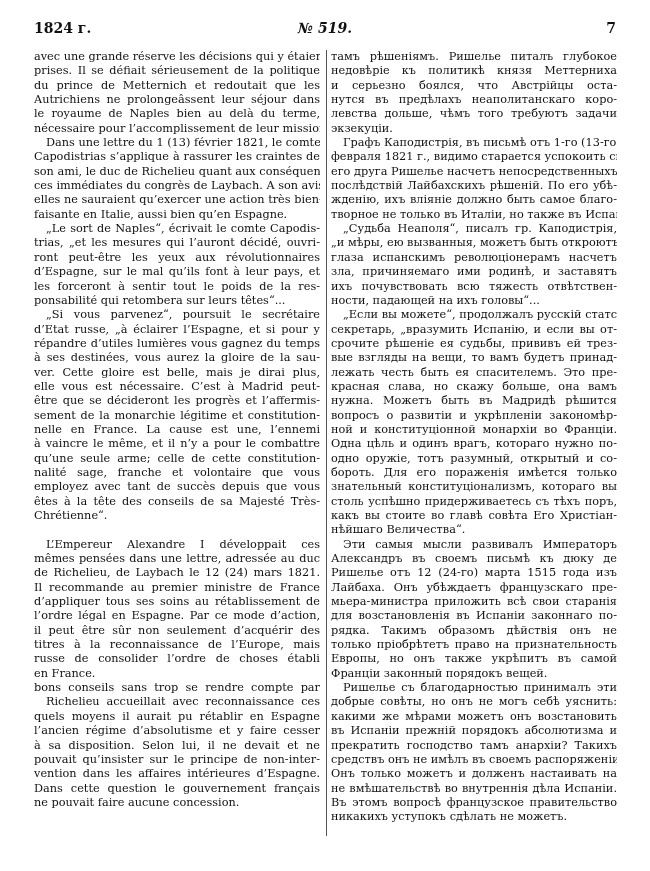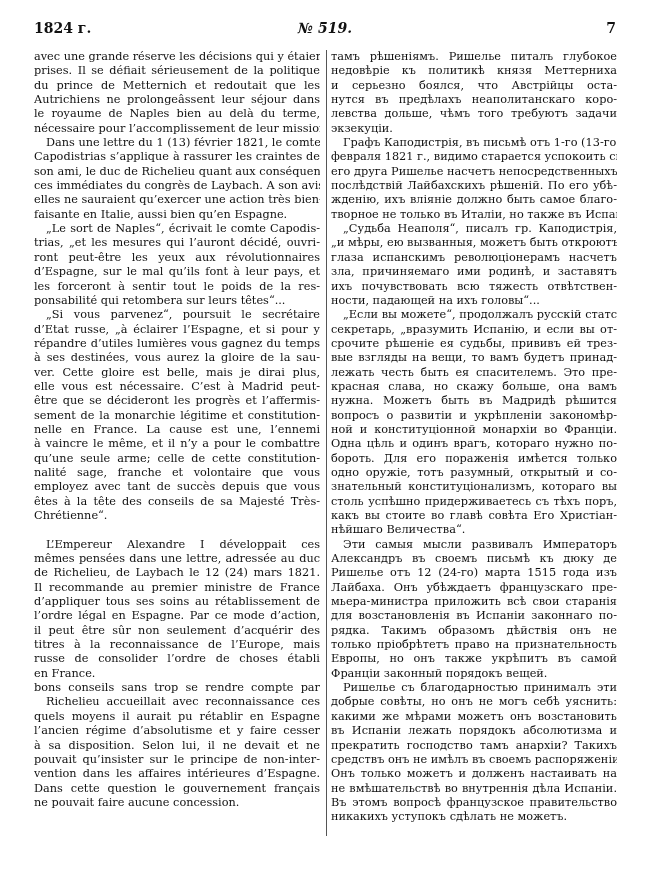--- a/index.html
+++ b/index.html
@@ -105,39 +105,39 @@
     <span class="line indent">„Если вы можете“, продолжалъ русскій статсъ-</span>
     <span class="line">секретарь, „вразумить Испанію, и если вы от-</span>
     <span class="line">срочите рѣшеніе ея судьбы, прививъ ей трез-</span>
     <span class="line">вые взгляды на вещи, то вамъ будетъ принад-</span>
     <span class="line">лежать честь быть ея спасителемъ. Это пре-</span>
     <span class="line">красная слава, но скажу больше, она вамъ</span>
     <span class="line">нужна. Можетъ быть въ Мадридѣ рѣшится</span>
     <span class="line">вопросъ о развитіи и укрѣпленіи закономѣр-</span>
     <span class="line">ной и конституціонной монархіи во Франціи.</span>
     <span class="line">Одна цѣль и одинъ врагъ, котораго нужно по-</span>
+    <span class="line">одно оружіе, тотъ разумный, открытый и со-</span>
     <span class="line">бороть. Для его пораженія имѣется только</span>
-    <span class="line">одно оружіе, тотъ разумный, открытый и со-</span>
     <span class="line">знательный конституціонализмъ, котораго вы</span>
     <span class="line">столь успѣшно придерживаетесь съ тѣхъ поръ,</span>
     <span class="line">какъ вы стоите во главѣ совѣта Его Христіан-</span>
     <span class="line last">нѣйшаго Величества“.</span>
     <span class="line indent">Эти самыя мысли развивалъ Императоръ</span>
     <span class="line">Александръ въ своемъ письмѣ къ дюку де</span>
     <span class="line">Ришелье отъ 12 (24-го) марта 1515 года изъ</span>
     <span class="line">Лайбаха. Онъ убѣждаетъ французскаго пре-</span>
     <span class="line">мьера-министра приложить всѣ свои старанія</span>
     <span class="line">для возстановленія въ Испаніи законнаго по-</span>
     <span class="line">рядка. Такимъ образомъ дѣйствія онъ не</span>
     <span class="line">только пріобрѣтетъ право на признательность</span>
     <span class="line">Европы, но онъ также укрѣпитъ въ самой</span>
     <span class="line last">Франціи законный порядокъ вещей.</span>
     <span class="line indent">Ришелье съ благодарностью принималъ эти</span>
     <span class="line">добрые совѣты, но онъ не могъ себѣ уяснить:</span>
     <span class="line">какими же мѣрами можетъ онъ возстановить</span>
-    <span class="line">въ Испаніи лежать порядокъ абсолютизма и</span>
+    <span class="line">въ Испаніи прежній порядокъ абсолютизма и</span>
     <span class="line">прекратить господство тамъ анархіи? Такихъ</span>
     <span class="line">средствъ онъ не имѣлъ въ своемъ распоряженіи.</span>
     <span class="line">Онъ только можетъ и долженъ настаивать на</span>
     <span class="line">не вмѣшательствѣ во внутреннія дѣла Испаніи.</span>
     <span class="line">Въ этомъ вопросѣ французское правительство</span>
     <span class="line last">никакихъ уступокъ сдѣлать не можетъ.</span>
   </div>
 
 </body></html>

